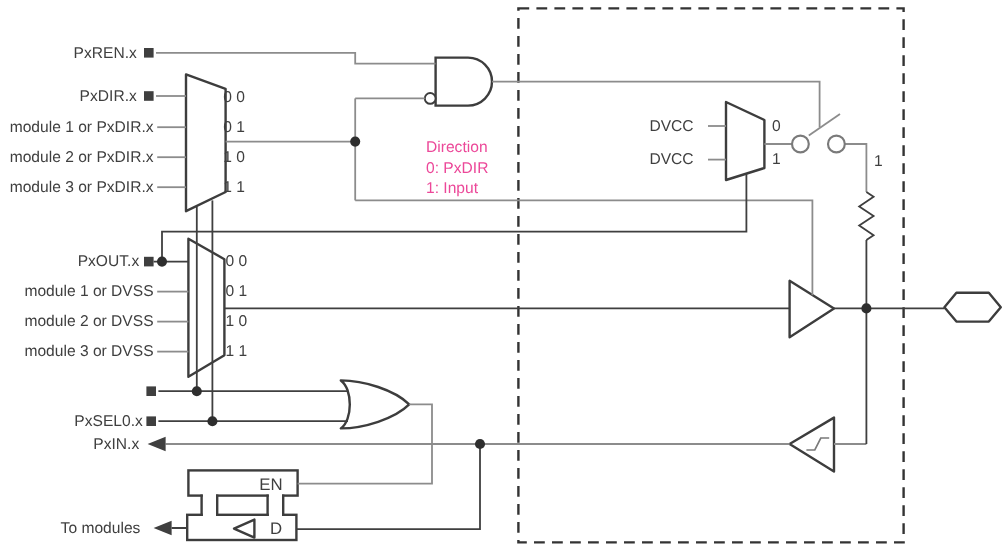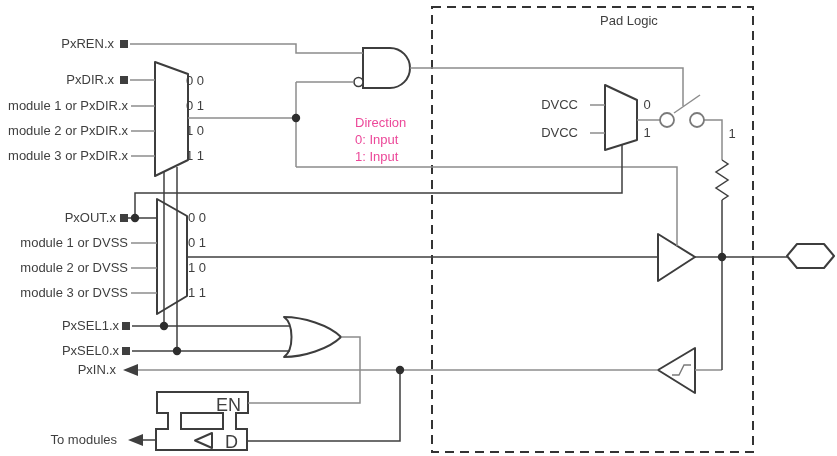--- a/index.html
+++ b/index.html
@@ -4,21 +4,21 @@
 <style>
   html,body{margin:0;padding:0;background:#ffffff;}
   #stage{position:relative;width:837px;height:456px;background:#ffffff;overflow:hidden;
          font-family:"Liberation Sans", sans-serif;}
   #circuit{position:absolute;left:0;top:0;}
   .lbl{position:absolute;font-size:13px;line-height:16px;height:16px;color:#3f3f3f;
        white-space:nowrap;}
   .r{text-align:right;}
   .c{text-align:center;margin-left:25px;}
   .note{position:absolute;font-size:13px;line-height:17px;color:#ec4899;white-space:nowrap;}
-  .boxlbl{position:absolute;font-size:18px;color:#3f3f3f;white-space:nowrap;}
+  .boxlbl{position:absolute;font-size:14px;color:#3f3f3f;white-space:nowrap;}
 </style>
 </head>
 <body>
 
 <div id="stage">
 
   <svg id="circuit" width="837" height="456" viewBox="0 0 837 456">
 
     <rect x="432" y="7" width="321" height="445" fill="none" stroke="#333333" stroke-width="2" stroke-dasharray="9,6"></rect>
 
@@ -106,49 +106,47 @@
       <rect x="120" y="76" width="8" height="8"></rect>
       <rect x="120" y="214" width="8" height="8"></rect>
       <rect x="122" y="322" width="8" height="8"></rect>
       <rect x="122" y="347" width="8" height="8"></rect>
     </g>
 
     <polygon points="123,370 138,364 138,376" fill="#3f3f3f"></polygon>
     <polygon points="128,440 143,434 143,446" fill="#3f3f3f"></polygon>
   </svg>
 
-  <div class="lbl" style="left:600px;top:13px;width:138px;">Pad Logic</div>
 
   <div class="lbl r" style="right:723px;top:36px;width:120px;">PxREN.x</div>
   <div class="lbl r" style="right:723px;top:72px;width:120px;">PxDIR.x</div>
   <div class="lbl r" style="right:709px;top:98px;width:140px;">module 1 or PxDIR.x</div>
   <div class="lbl r" style="right:709px;top:123px;width:140px;">module 2 or PxDIR.x</div>
   <div class="lbl r" style="right:709px;top:148px;width:140px;">module 3 or PxDIR.x</div>
   <div class="lbl r" style="right:721px;top:210px;width:120px;">PxOUT.x</div>
   <div class="lbl r" style="right:709px;top:235px;width:140px;">module 1 or DVSS</div>
   <div class="lbl r" style="right:709px;top:260px;width:140px;">module 2 or DVSS</div>
   <div class="lbl r" style="right:709px;top:285px;width:140px;">module 3 or DVSS</div>
-  <div class="lbl r" style="right:718px;top:318px;width:120px;">PxSEL1.x</div>
   <div class="lbl r" style="right:718px;top:343px;width:120px;">PxSEL0.x</div>
   <div class="lbl r" style="right:721px;top:362px;width:120px;">PxIN.x</div>
   <div class="lbl r" style="right:720px;top:432px;width:120px;">To modules</div>
 
   <div class="lbl c" style="left:157px;top:73px;width:26px;">0 0</div>
   <div class="lbl c" style="left:157px;top:98px;width:26px;">0 1</div>
   <div class="lbl c" style="left:157px;top:123px;width:26px;">1 0</div>
   <div class="lbl c" style="left:157px;top:148px;width:26px;">1 1</div>
 
   <div class="lbl c" style="left:159px;top:210px;width:26px;">0 0</div>
   <div class="lbl c" style="left:159px;top:235px;width:26px;">0 1</div>
   <div class="lbl c" style="left:159px;top:260px;width:26px;">1 0</div>
   <div class="lbl c" style="left:159px;top:285px;width:26px;">1 1</div>
 
   <div class="note" style="left:355px;top:114px;">
     <div>Direction</div>
-    <div>0: Input</div>
+    <div>0: PxDIR</div>
     <div>1: Input</div>
   </div>
 
   <div class="lbl r" style="right:259px;top:97px;width:60px;">DVCC</div>
   <div class="lbl r" style="right:259px;top:125px;width:60px;">DVCC</div>
   <div class="lbl c" style="left:614px;top:97px;width:16px;">0</div>
   <div class="lbl c" style="left:614px;top:125px;width:16px;">1</div>
   <div class="lbl c" style="left:700px;top:126px;width:14px;">1</div>
 
   <div class="boxlbl" style="left:216px;top:395px;">EN</div>

